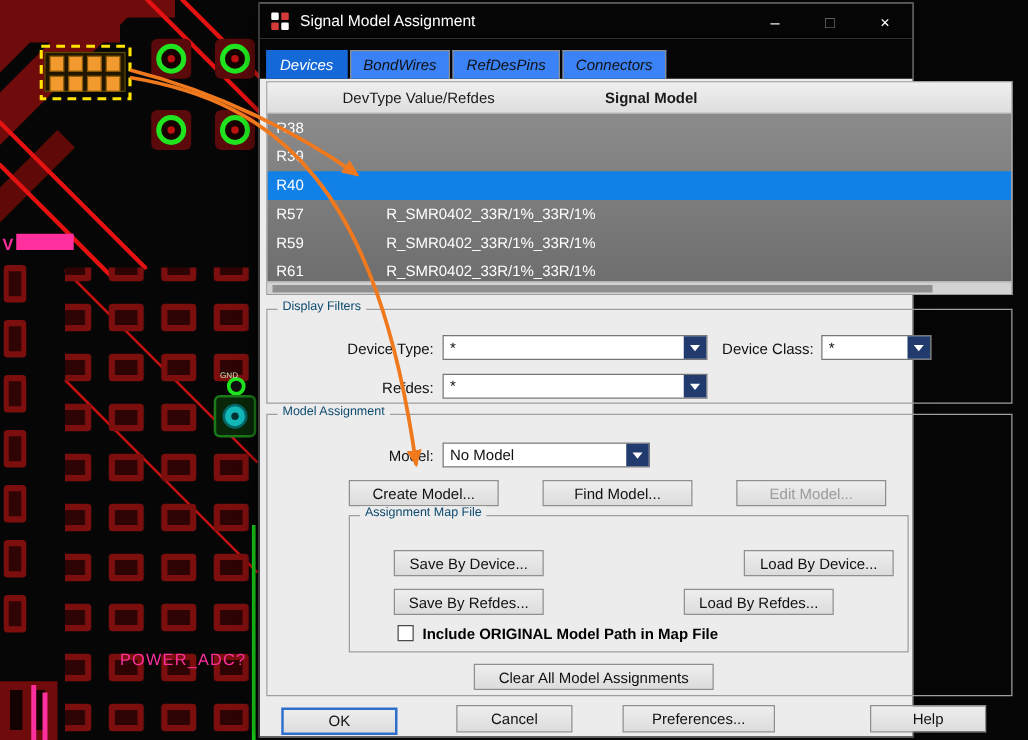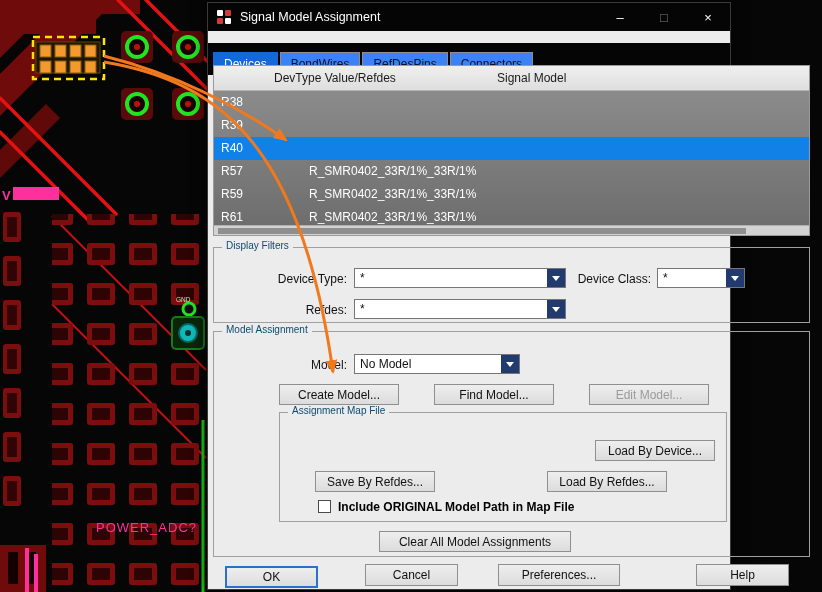--- a/index.html
+++ b/index.html
@@ -20,33 +20,33 @@
   .app-icon { width:15px; height:15px; margin-left:9px; display:grid;
               grid-template-columns:6px 6px; grid-template-rows:6px 6px; gap:2px; }
   .app-icon span { border-radius:1px; }
   .app-icon .w { background:#fff; } .app-icon .r { background:#d43a3a; }
   .title-text { margin-left:8px; font-size:12.5px; }
   .caption-btns { margin-left:auto; display:flex; height:28px; }
   .cap { width:44px; height:28px; display:flex; align-items:center; justify-content:center;
          color:#fff; font-size:13px; }
   .cap.dim { color:#7d7d7d; }
 
-  .tabstrip { position:absolute; left:0; top:40px; width:100%; height:32px; background:#050505;
-              display:flex; align-items:flex-end; padding-left:5px; gap:2px; }
+  .tabstrip { position:absolute; left:0; top:28px; width:100%; height:32px; background:#050505;
+              display:flex; align-items:flex-end; padding-left:5px; gap:2px;font-style:italic; }
   .tab { height:23px; padding:0 10px; display:flex; align-items:center; font-size:12px;
          background:#3b82f6; color:#111; border:1px solid #8d8d8d; border-bottom:none; }
   .tab.active { background:#1568d8; border-color:#1568d8; color:#fff; }
 
   
   .tablewrap { position:absolute; left:5px; top:62px; width:597px; height:171px;
                border:1px solid #9a9a9a; background:#e7e7e7; }
   .tbl-header { position:relative; height:25px; border-bottom:1px solid #b3b3b3;
                 background:linear-gradient(#efefef,#dedede); }
   .tbl-header span { position:absolute; top:5px; font-size:12px; color:#1a1a1a; }
-  .tbl-header .c1 { left:60px; } .tbl-header .c2 { left:283px; }
+  .tbl-header .c1 { left:60px; } .tbl-header .c2 { left:270px;font-weight:bold; }
   .tbl-list { position:relative; height:134px; overflow:hidden;
               background:linear-gradient(#8b8b8b,#6e6e6e); }
   .row { position:relative; height:23px; line-height:23px; color:#fff; font-size:12px; }
   .row.selected { background:#1181e8; }
   .row .refdes { position:absolute; left:7px; }
   .row .devtype { position:absolute; left:95px; }
   .row .sigmodel { position:absolute; left:283px; }
   .hscroll { position:relative; height:10px; background:#d2d2d2; border-top:1px solid #b0b0b0; }
   .hthumb { position:absolute; left:4px; top:2px; width:528px; height:6px; background:#8f8f8f; }
 
@@ -291,20 +291,21 @@
         <span class="dd">
             <i></i>
           </span>
       </div>
       <button class="btn" style="left:65px; top:52px; width:120px; height:21px;">Create Model...</button>
       <button class="btn" style="left:220px; top:52px; width:120px; height:21px;">Find Model...</button>
       <button class="btn disabled" style="left:375px; top:52px; width:120px; height:21px;">Edit Model...</button>
 
       <div class="group" style="left:65px; top:80px; width:448px; height:110px;">
         <span class="legend">Assignment Map File</span>
+        <button class="btn" style="left:35px; top:27px; width:120px; height:21px;">Save By Device...</button>
         <button class="btn" style="left:267px; top:27px; width:120px; height:21px;margin-left:48px;">Load By Device...</button>
         <button class="btn" style="left:35px; top:58px; width:120px; height:21px;">Save By Refdes...</button>
         <button class="btn" style="left:267px; top:58px; width:120px; height:21px;">Load By Refdes...</button>
         <span class="checkbox" style="left:38px; top:87px;"></span>
         <span class="cb-label" style="left:58px; top:87px;">Include ORIGINAL Model Path in Map File</span>
       </div>
 
       <button class="btn" style="left:165px; top:199px; width:192px; height:21px;">Clear All Model Assignments</button>
     </div>
 

